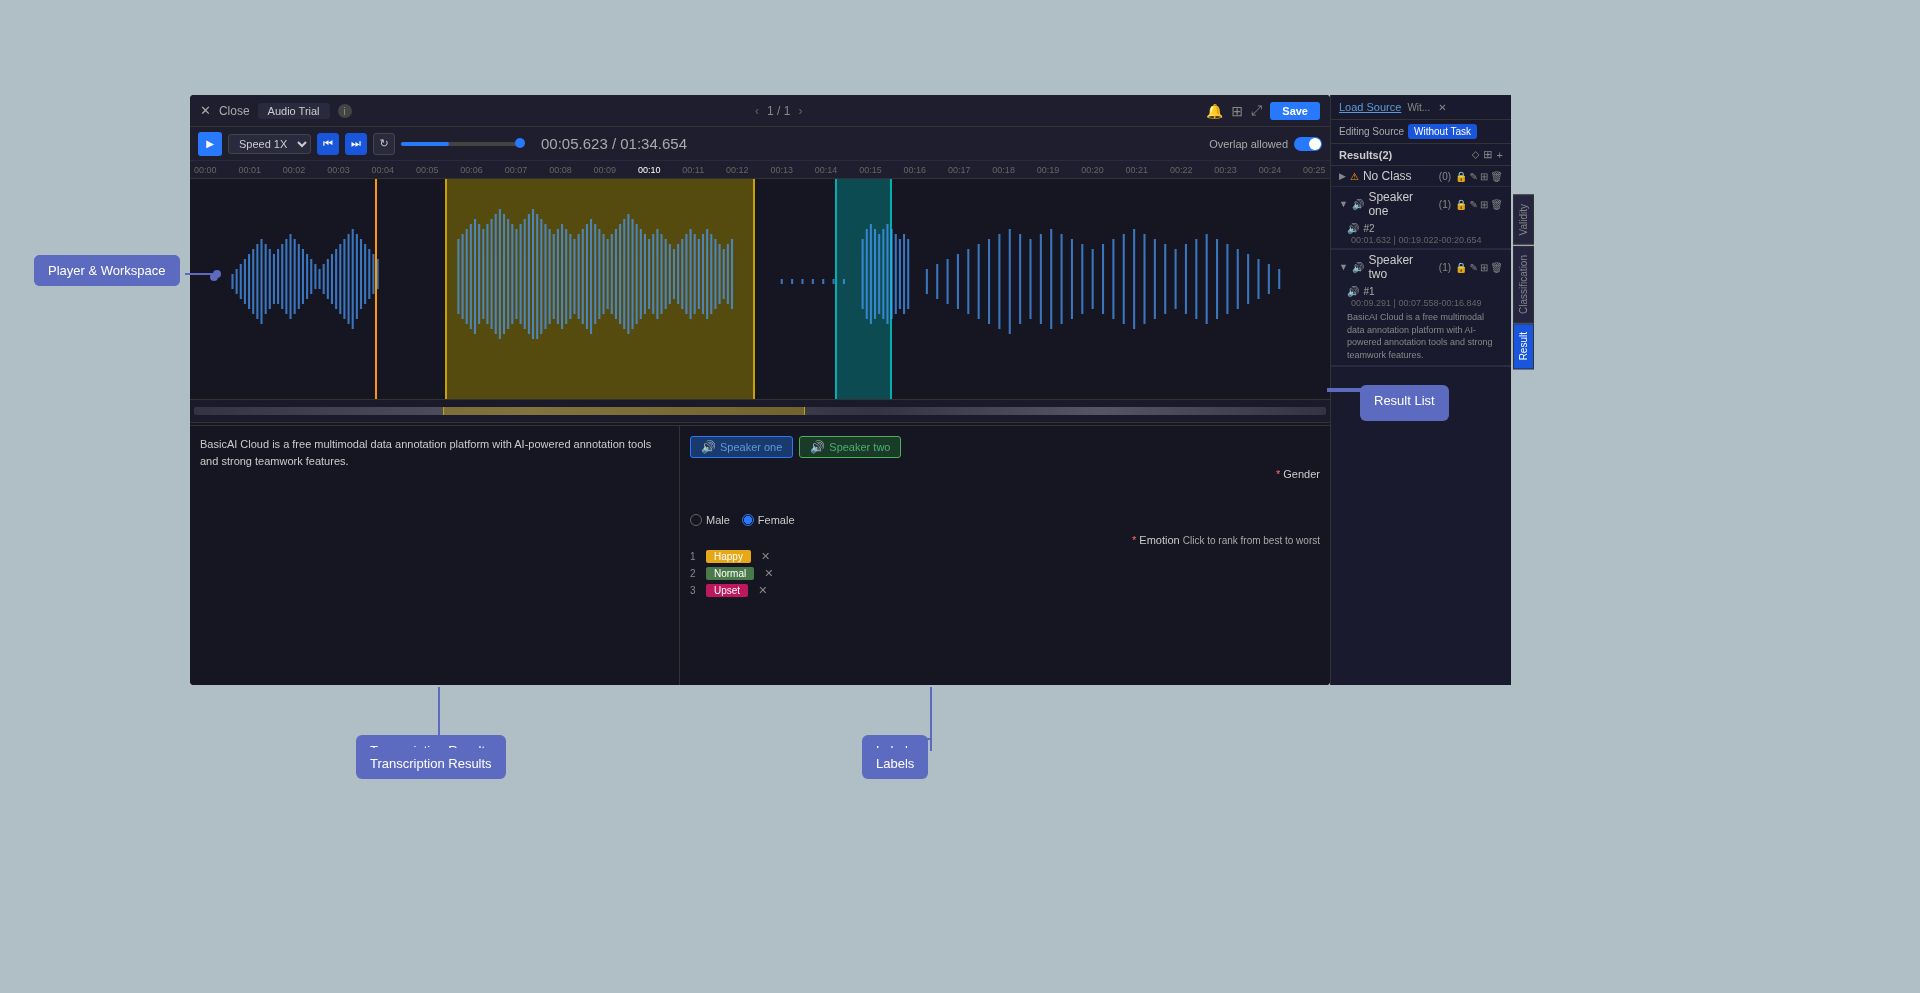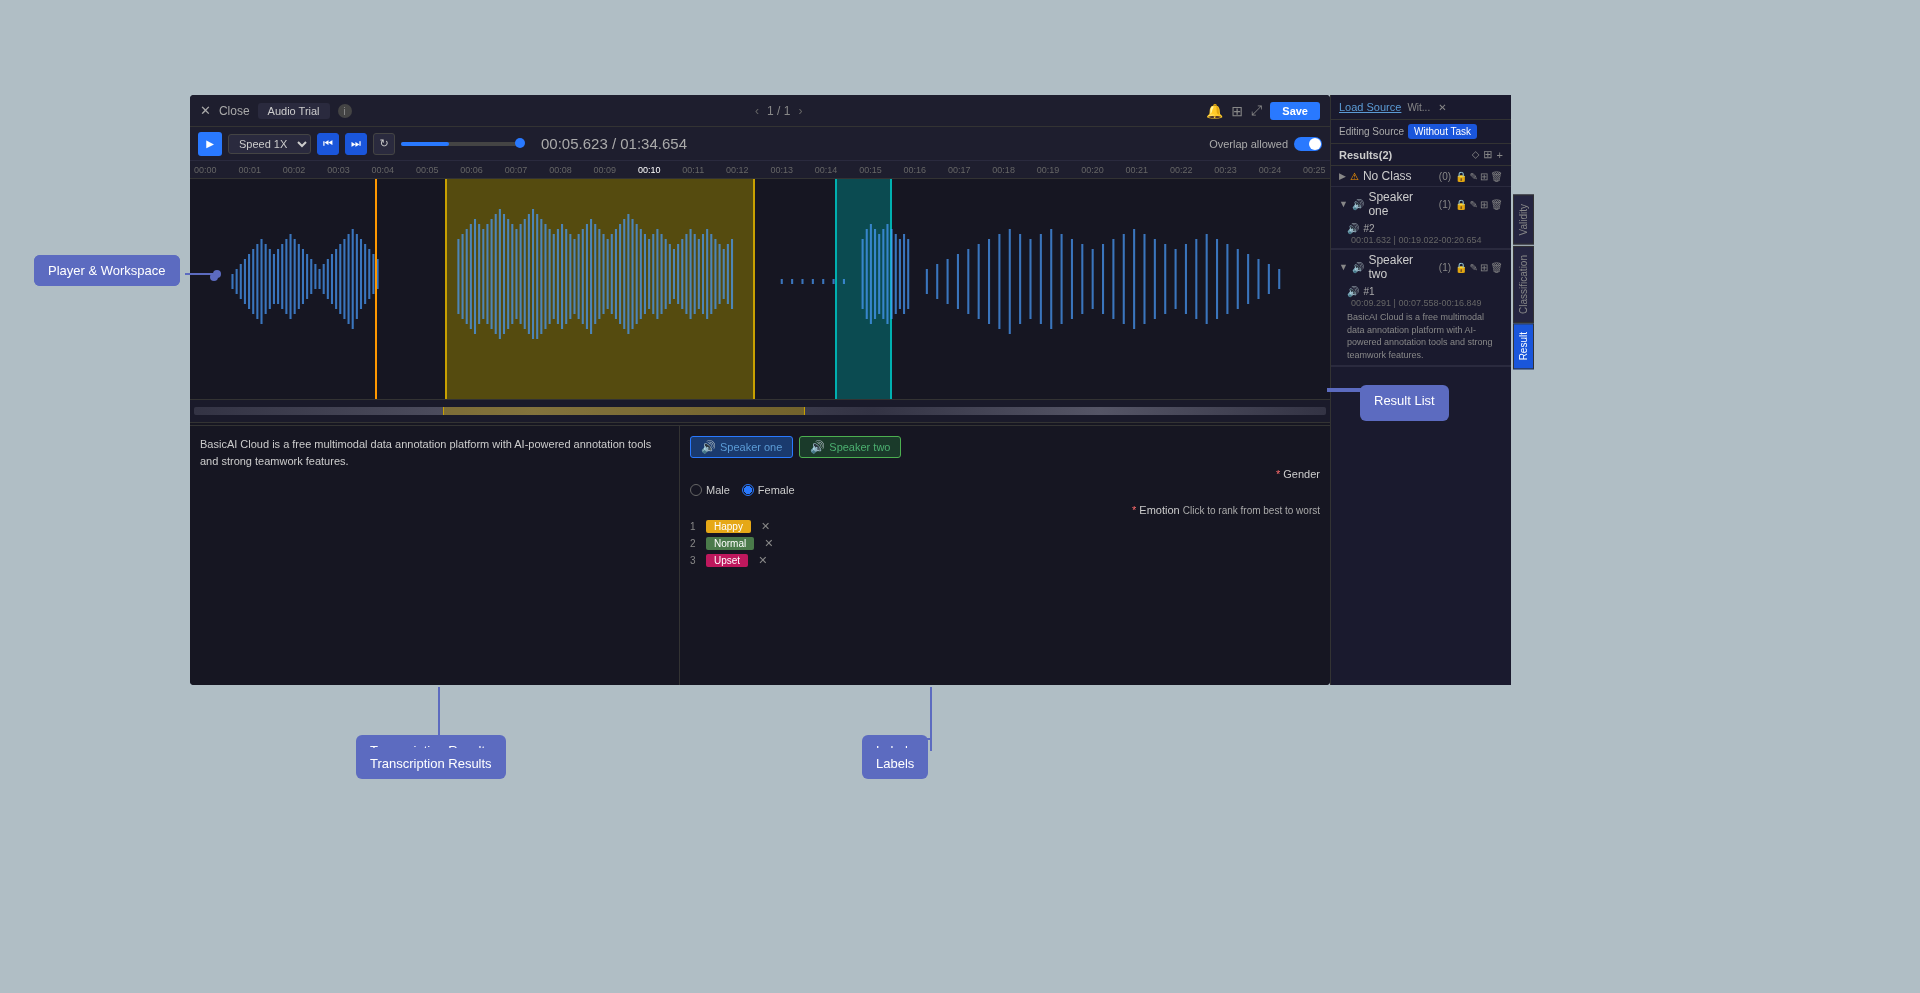--- a/index.html
+++ b/index.html
@@ -410,20 +410,21 @@
       gap: 12px;
       align-items: center;
     }
     .radio-option {
       display: flex;
       align-items: center;
       gap: 4px;
       color: #ccc;
       font-size: 11px;
       cursor: pointer;
+      margin-top: 30px;
     }
     .radio-circle {
       width: 12px;
       height: 12px;
       border-radius: 50%;
       border: 1px solid #666;
     }
     .radio-circle.selected {
       border-color: #2979ff;
       background: radial-gradient(circle, #2979ff 4px, transparent 4px);

